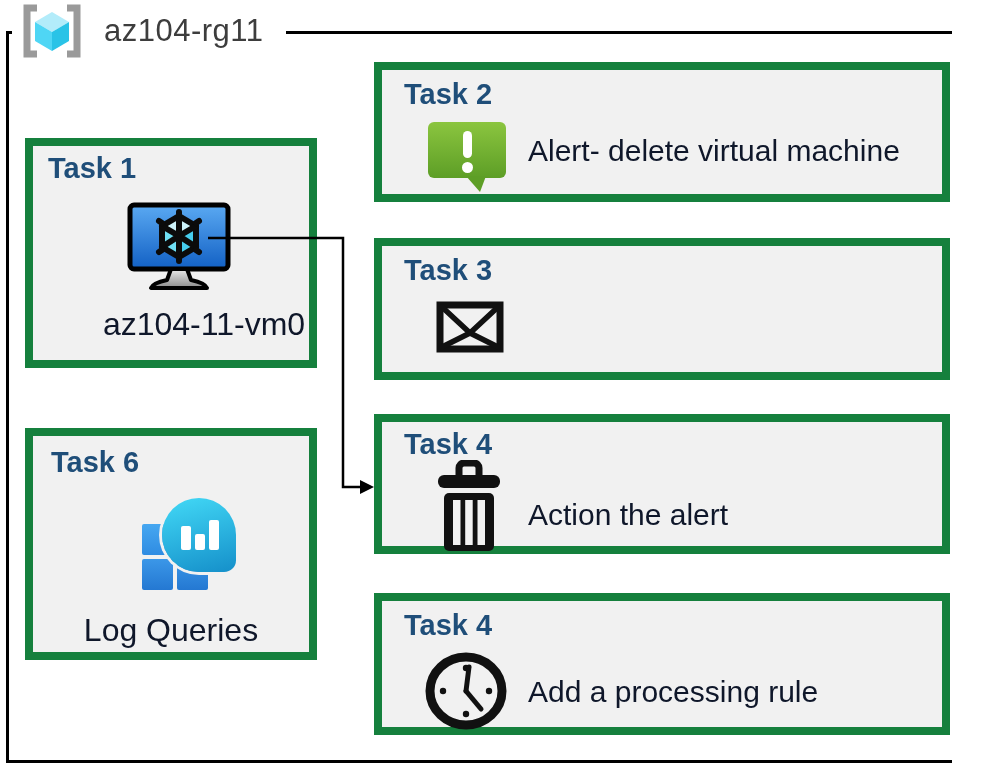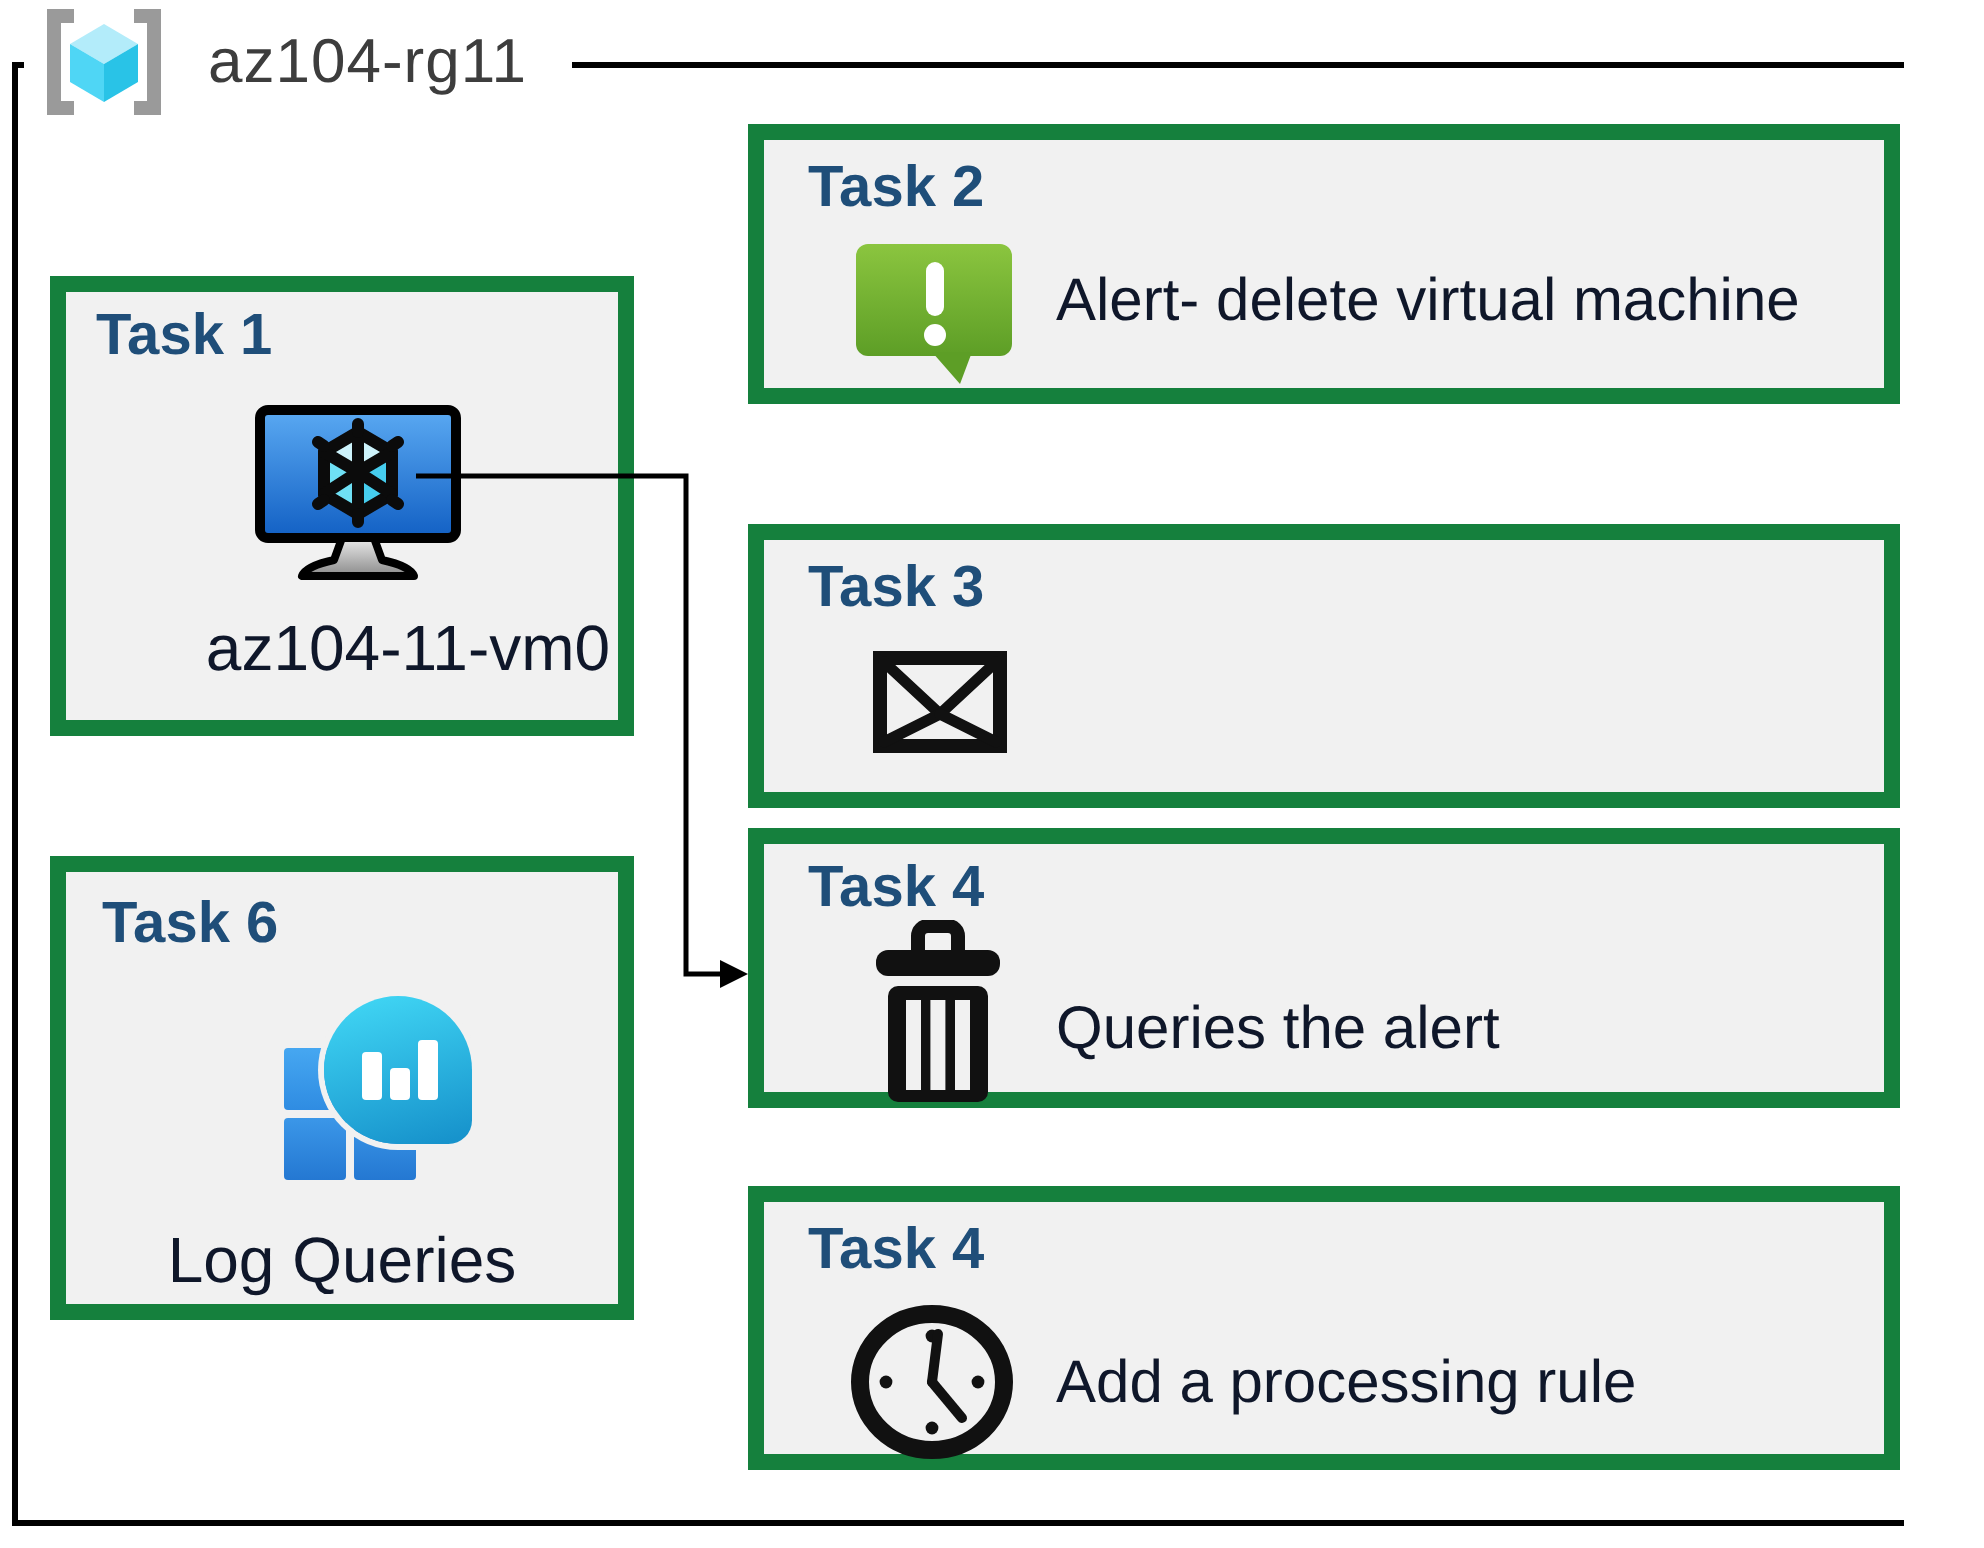--- a/index.html
+++ b/index.html
@@ -24,21 +24,21 @@
   .task-title{
     position:absolute;font-size:29px;font-weight:bold;color:#1f4e79;white-space:nowrap;
   }
   .task-label{position:absolute;font-size:30px;color:#0f172a;white-space:nowrap;}
   .task-label.center{left:0;width:100%;text-align:center;font-size:32px;}
   .iconwrap{position:absolute;}
   
   #box-task1{left:25px;top:138px;width:292px;height:230px;}
   #box-task6{left:25px;top:428px;width:292px;height:232px;}
   #box-task2{left:374px;top:62px;width:576px;height:140px;}
-  #box-task3{left:374px;top:238px;width:576px;height:142px;margin-top:24px;}
+  #box-task3{left:374px;top:238px;width:576px;height:142px;}
   #box-task4{left:374px;top:414px;width:576px;height:140px;}
   #box-task5{left:374px;top:593px;width:576px;height:142px;}
   
   #connector{position:absolute;left:0;top:0;width:992px;height:774px;z-index:4;pointer-events:none;}
   
   .logq{position:relative;width:118px;height:96px;}
   .logq .sq{position:absolute;width:31px;height:31px;border-radius:2px;}
   .logq .sq1{left:22px;top:26px;background:linear-gradient(180deg,#46a7f1,#2f8ce2);}
   .logq .sq2{left:22px;top:61px;background:linear-gradient(180deg,#3b97e8,#2478d2);}
   .logq .sq3{left:57px;top:61px;background:linear-gradient(180deg,#3b97e8,#2478d2);}
@@ -146,21 +146,21 @@
     <div class="iconwrap" style="left:56px;top:38px;">
       <svg width="62" height="94" viewBox="0 0 62 94">
         <rect x="21" y="3" width="20" height="18" rx="5" fill="none" stroke="#111" stroke-width="7"></rect>
         <rect x="0" y="15" width="62" height="13" rx="6" fill="#111"></rect>
         <rect x="6" y="33" width="50" height="58" rx="5" fill="#111"></rect>
         <rect x="15" y="40" width="7.5" height="45" fill="#f1f1f1"></rect>
         <rect x="27.2" y="40" width="7.5" height="45" fill="#f1f1f1"></rect>
         <rect x="39.5" y="40" width="7.5" height="45" fill="#f1f1f1"></rect>
       </svg>
     </div>
-    <div class="task-label" style="left:146px;top:76px;">Queries the alert</div>
+    <div class="task-label" style="left:146px;top:76px;">Action the alert</div>
   </div>
 
   <div class="task-box" id="box-task5">
     <div class="task-title" style="left:22px;top:8px;">Task 4</div>
     <div class="iconwrap" style="left:42px;top:50px;">
       <svg width="84" height="80" viewBox="0 0 84 80">
         <ellipse cx="42" cy="40" rx="36" ry="34" fill="none" stroke="#111" stroke-width="9"></ellipse>
         <circle cx="42" cy="17" r="3.2" fill="#111"></circle>
         <circle cx="65" cy="40" r="3.2" fill="#111"></circle>
         <circle cx="42" cy="63" r="3.2" fill="#111"></circle>

